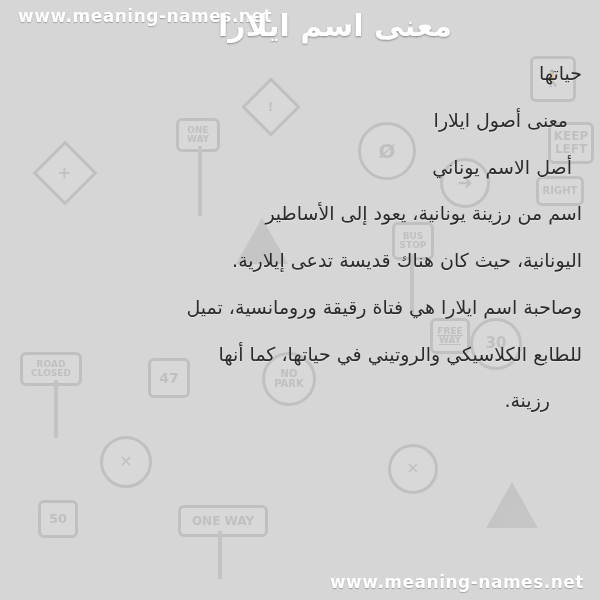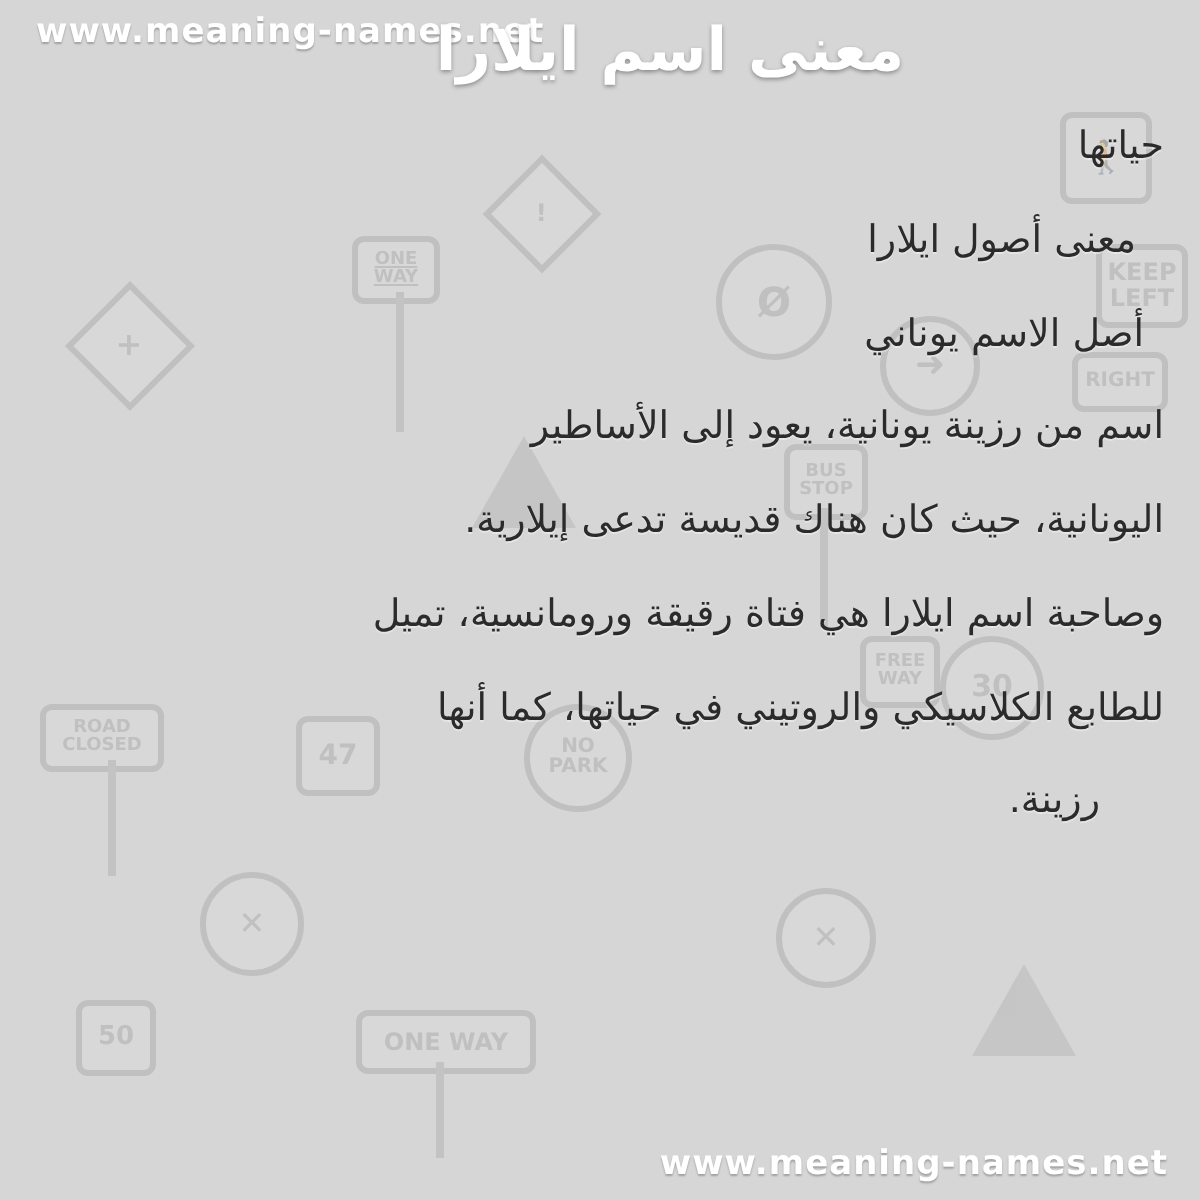--- a/index.html
+++ b/index.html
@@ -115,32 +115,32 @@
   .line.indent-2 { padding-right: 10px; }
   .line.tail { padding-right: 32px; }
 </style>
 </head>
 <body>
 
 <div id="page">
 
   <div id="bg-collage">
     <div class="bgsign rounded" style="left:178px;top:505px;width:84px;height:26px;font-size:12px;">ONE WAY</div>
-    <div class="bgsign rounded" style="left:176px;top:118px;width:38px;height:28px;font-size:9px;text-decoration:underline;">ONE<br>WAY</div>
+    <div class="bgsign rounded" style="left:176px;top:118px;width:38px;height:28px;font-size:9px;">ONE<br>WAY</div>
     <div class="bgsign circle" style="left:358px;top:122px;width:52px;height:52px;font-size:20px;">Ø</div>
     <div class="bgsign circle" style="left:440px;top:158px;width:44px;height:44px;font-size:18px;">➜</div>
     <div class="bgsign circle" style="left:470px;top:318px;width:46px;height:46px;font-size:15px;">30</div>
     <div class="bgsign rounded" style="left:148px;top:358px;width:36px;height:34px;font-size:14px;">47</div>
     <div class="bgsign rounded" style="left:38px;top:500px;width:34px;height:32px;font-size:13px;">50</div>
     <div class="bgsign circle" style="left:262px;top:352px;width:48px;height:48px;font-size:10px;">NO<br>PARK</div>
     <div class="bgsign rounded" style="left:392px;top:222px;width:36px;height:32px;font-size:9px;">BUS<br>STOP</div>
     <div class="bgsign rounded" style="left:536px;top:176px;width:42px;height:24px;font-size:10px;">RIGHT</div>
     <div class="bgsign rounded" style="left:548px;top:122px;width:40px;height:36px;font-size:12px;">KEEP<br>LEFT</div>
     <div class="bgsign rounded" style="left:8px;top:352px;width:56px;height:28px;font-size:9px;margin-left:12px;">ROAD<br>CLOSED</div>
-    <div class="bgsign rounded" style="left:430px;top:318px;width:34px;height:30px;font-size:9px;">FREE<br>WAY</div>
+    <div class="bgsign rounded" style="left:430px;top:318px;width:34px;height:30px;font-size:9px;text-decoration:underline;">FREE<br>WAY</div>
     <div class="bgsign rounded" style="left:530px;top:56px;width:40px;height:40px;font-size:16px;">🚶</div>
     <div class="bgsign circle" style="left:100px;top:436px;width:46px;height:46px;font-size:16px;">✕</div>
     <div class="bgsign circle" style="left:388px;top:444px;width:44px;height:44px;font-size:16px;">✕</div>
     <div class="bgsign diamond" style="left:42px;top:150px;width:40px;height:40px;font-size:16px;">
         <span>+</span>
       </div>
     <div class="bgsign diamond" style="left:250px;top:86px;width:36px;height:36px;font-size:12px;">
         <span>!</span>
       </div>
     <div class="bgsign tri" style="left:236px;top:218px;"></div>

